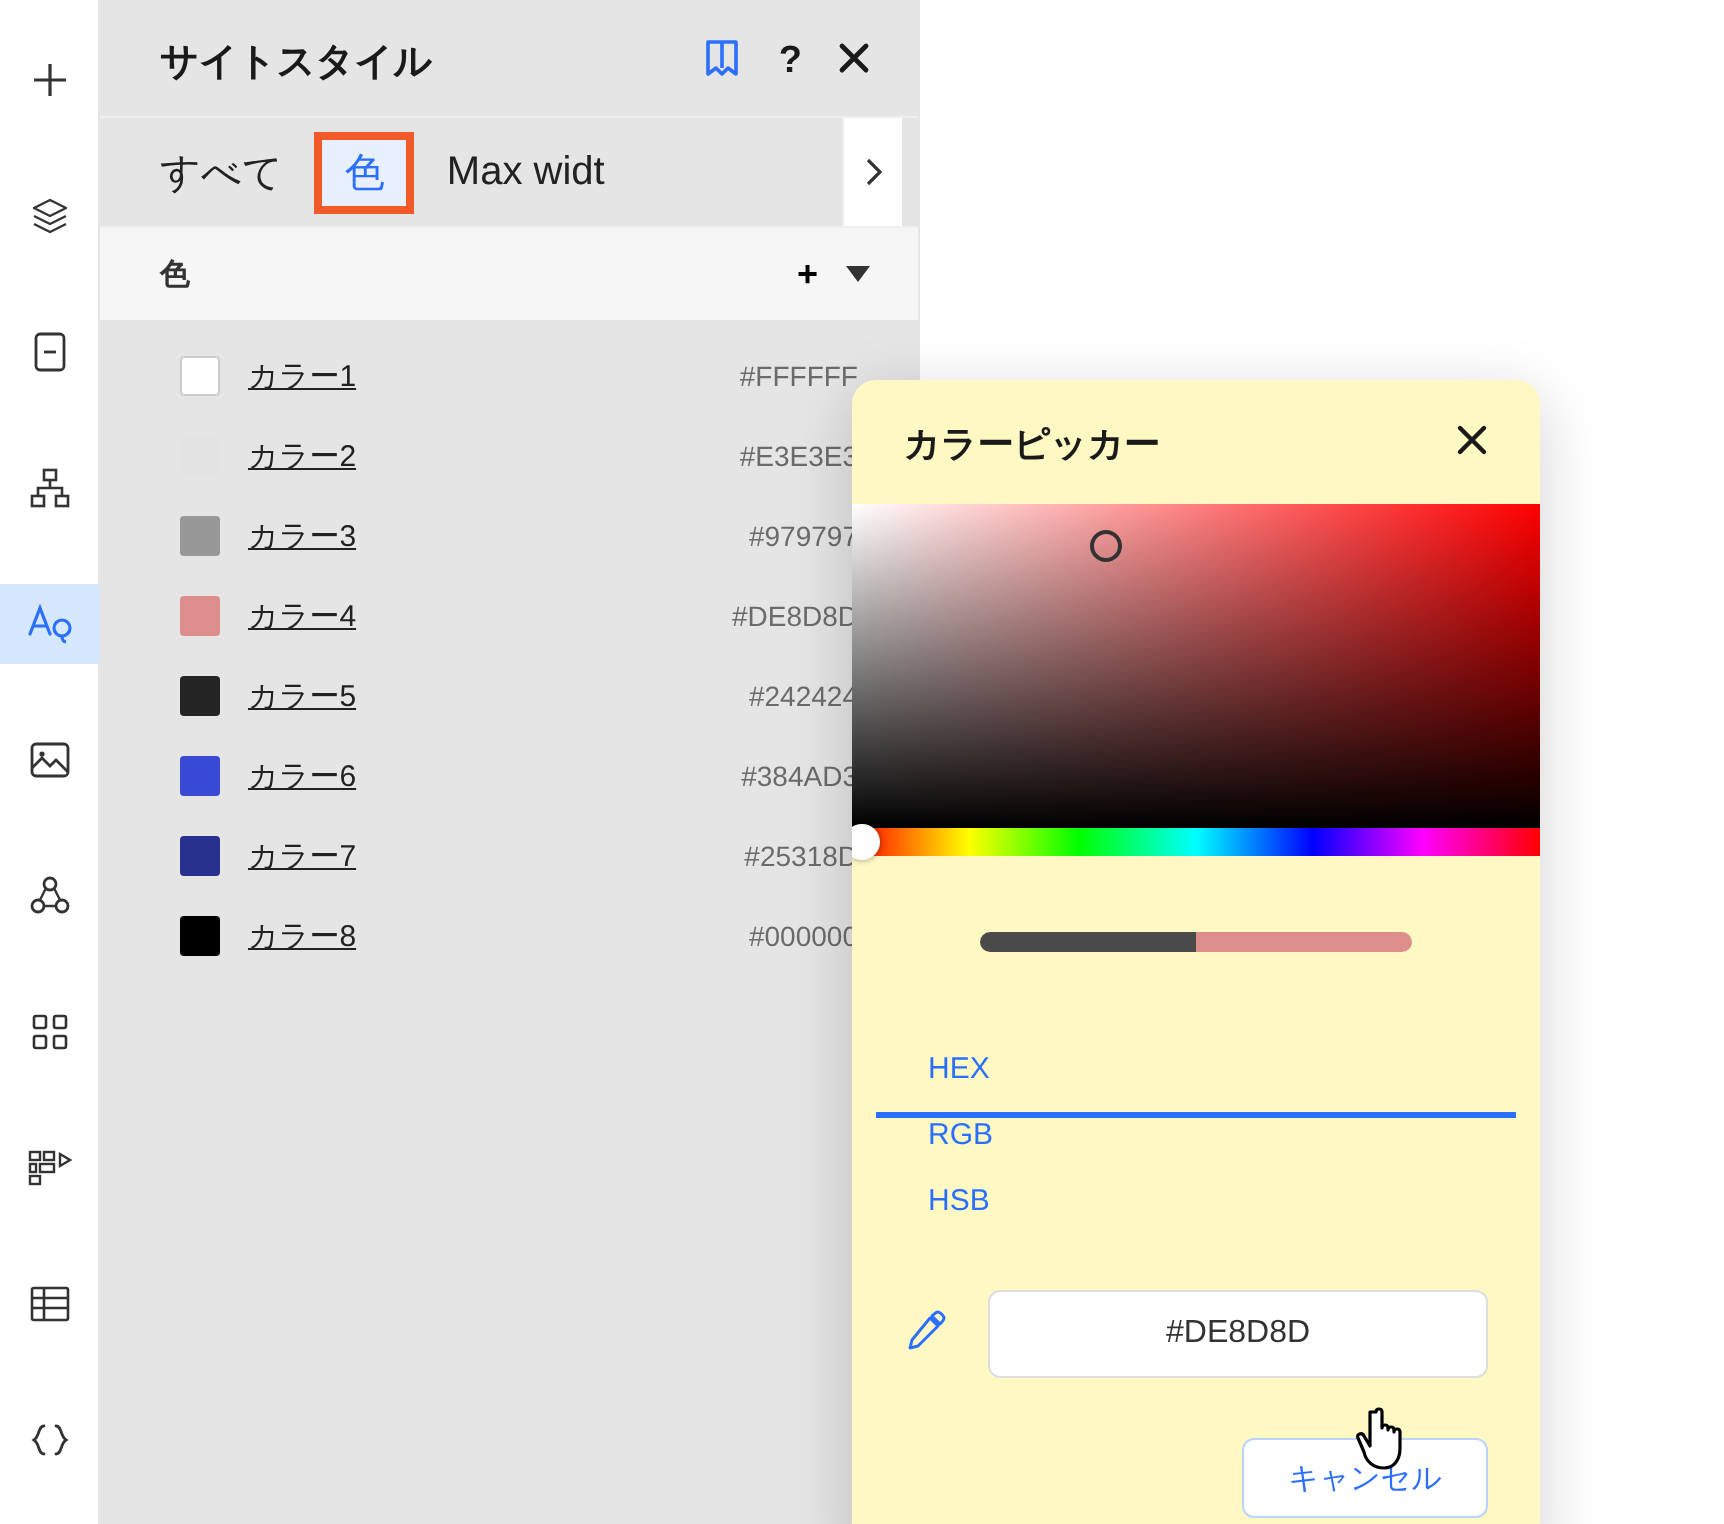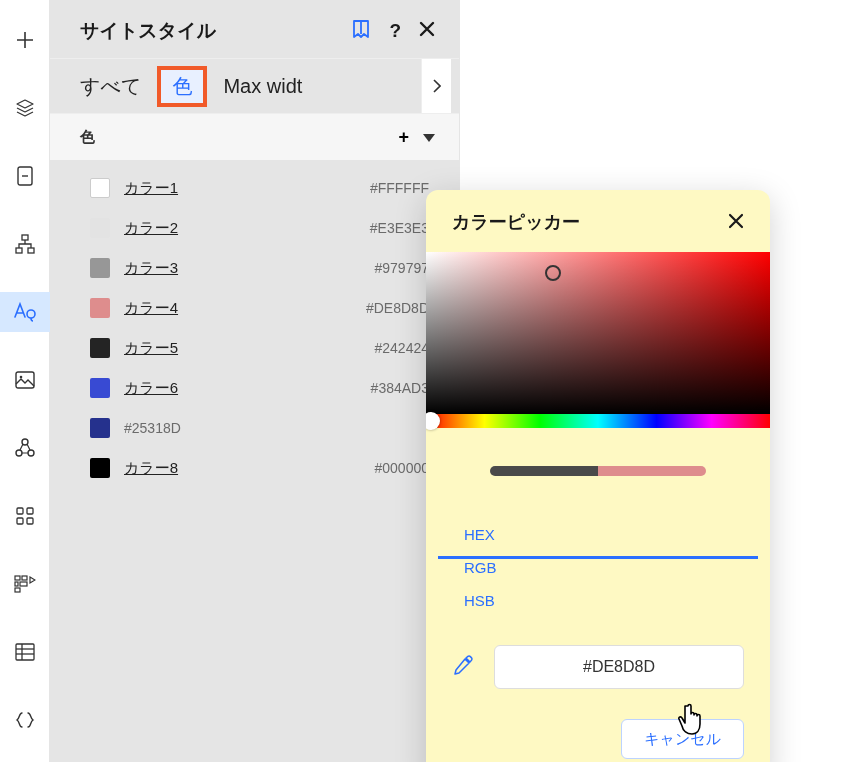--- a/index.html
+++ b/index.html
@@ -448,20 +448,21 @@
         <div class="color-name">カラー5</div>
         <div class="color-hex">#242424</div>
       </div>
       <div class="color-row">
         <div class="swatch" style="background: rgb(56, 74, 211);"></div>
         <div class="color-name">カラー6</div>
         <div class="color-hex">#384AD3</div>
       </div>
       <div class="color-row">
         <div class="swatch" style="background: rgb(37, 49, 141);"></div>
+        <div class="color-name">カラー7</div>
         <div class="color-hex">#25318D</div>
       </div>
       <div class="color-row">
         <div class="swatch" style="background: rgb(0, 0, 0);"></div>
         <div class="color-name">カラー8</div>
         <div class="color-hex">#000000</div>
       </div>
     </div>
 </div>
 

